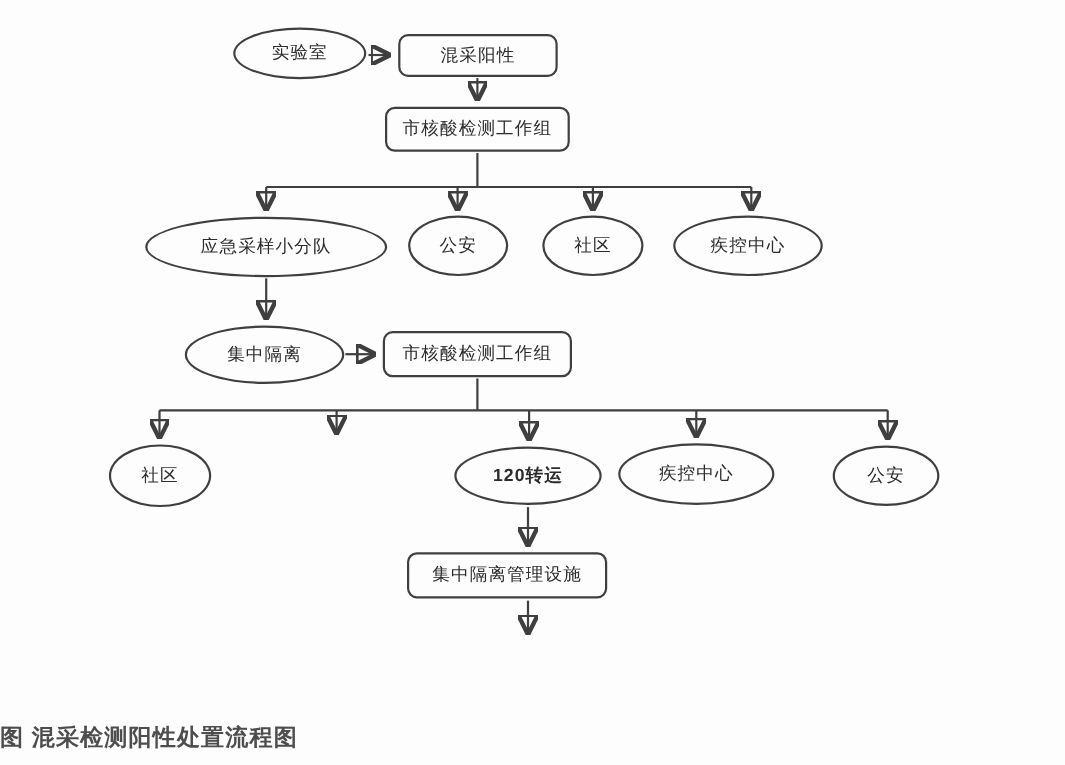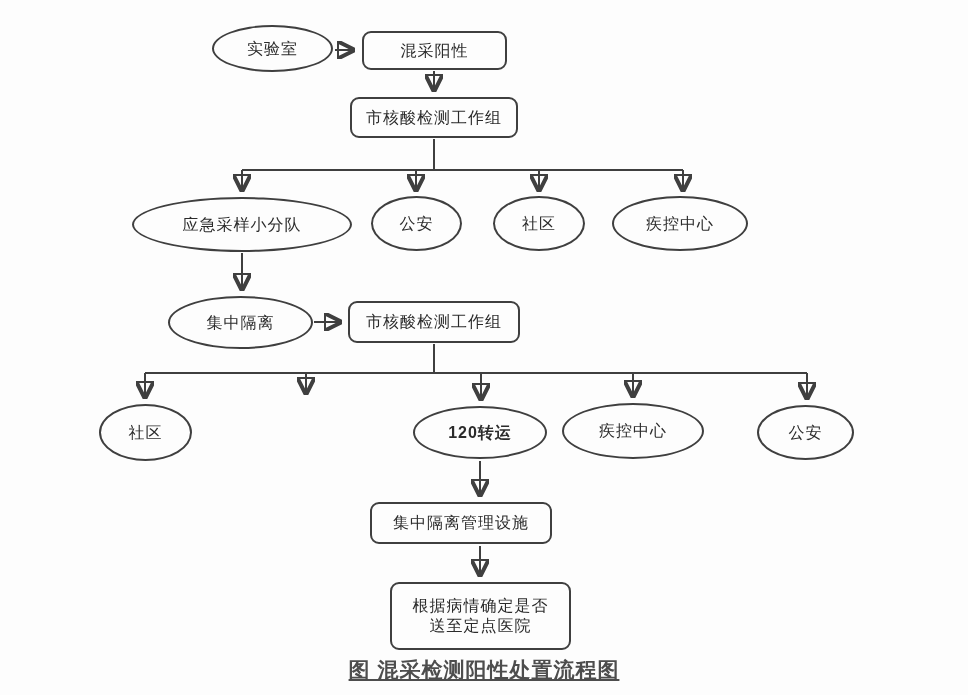--- a/index.html
+++ b/index.html
@@ -28,22 +28,22 @@
   .n-origlab{left:168px;top:296px;width:145px;height:53px;}
   .n-group2{left:348px;top:301px;width:172px;height:42px;}
   .n-comm2{left:99px;top:404px;width:93px;height:57px;}
   .n-isoval{left:212px;top:400px;width:188px;height:66px;font-size:19px;}
   .n-120{left:413px;top:406px;width:134px;height:53px;font-weight:bold;}
   .n-cdc2{left:562px;top:403px;width:142px;height:56px;}
   .n-police2{left:757px;top:405px;width:97px;height:55px;}
   .n-isobox{left:370px;top:502px;width:182px;height:42px;}
   .n-decision{left:390px;top:582px;width:181px;height:68px;}
   .caption{
-    position:absolute;left:0;top:656px;width:100%;text-align:center;
-    font-size:21px;font-weight:bold;color:#4d4d4d;letter-spacing:1px;text-decoration:underline;
+    position:absolute;left:0;top:656px;width:100%;
+    font-size:21px;font-weight:bold;color:#4d4d4d;letter-spacing:1px;
   }
 </style>
 </head>
 <body>
 
 <div class="canvas">
 
   <svg class="edges" width="968" height="695" viewBox="0 0 968 695" aria-hidden="true">
     <defs>
       <marker id="arw" viewBox="0 0 9 9" refX="8" refY="4.5" markerWidth="9" markerHeight="9" orient="auto">
@@ -85,17 +85,15 @@
 
   <div class="node ellipse n-origlab">集中隔离</div>
   <div class="node rrect n-group2">市核酸检测工作组</div>
 
   <div class="node ellipse n-comm2">社区</div>
   <div class="node ellipse n-120">120转运</div>
   <div class="node ellipse n-cdc2">疾控中心</div>
   <div class="node ellipse n-police2">公安</div>
 
   <div class="node rrect n-isobox">集中隔离管理设施</div>
-  <div class="node rrect n-decision">根据病情确定是否
-送至定点医院</div>
 
   <div class="caption">图 混采检测阳性处置流程图</div>
 </div>
 
 </body></html>

